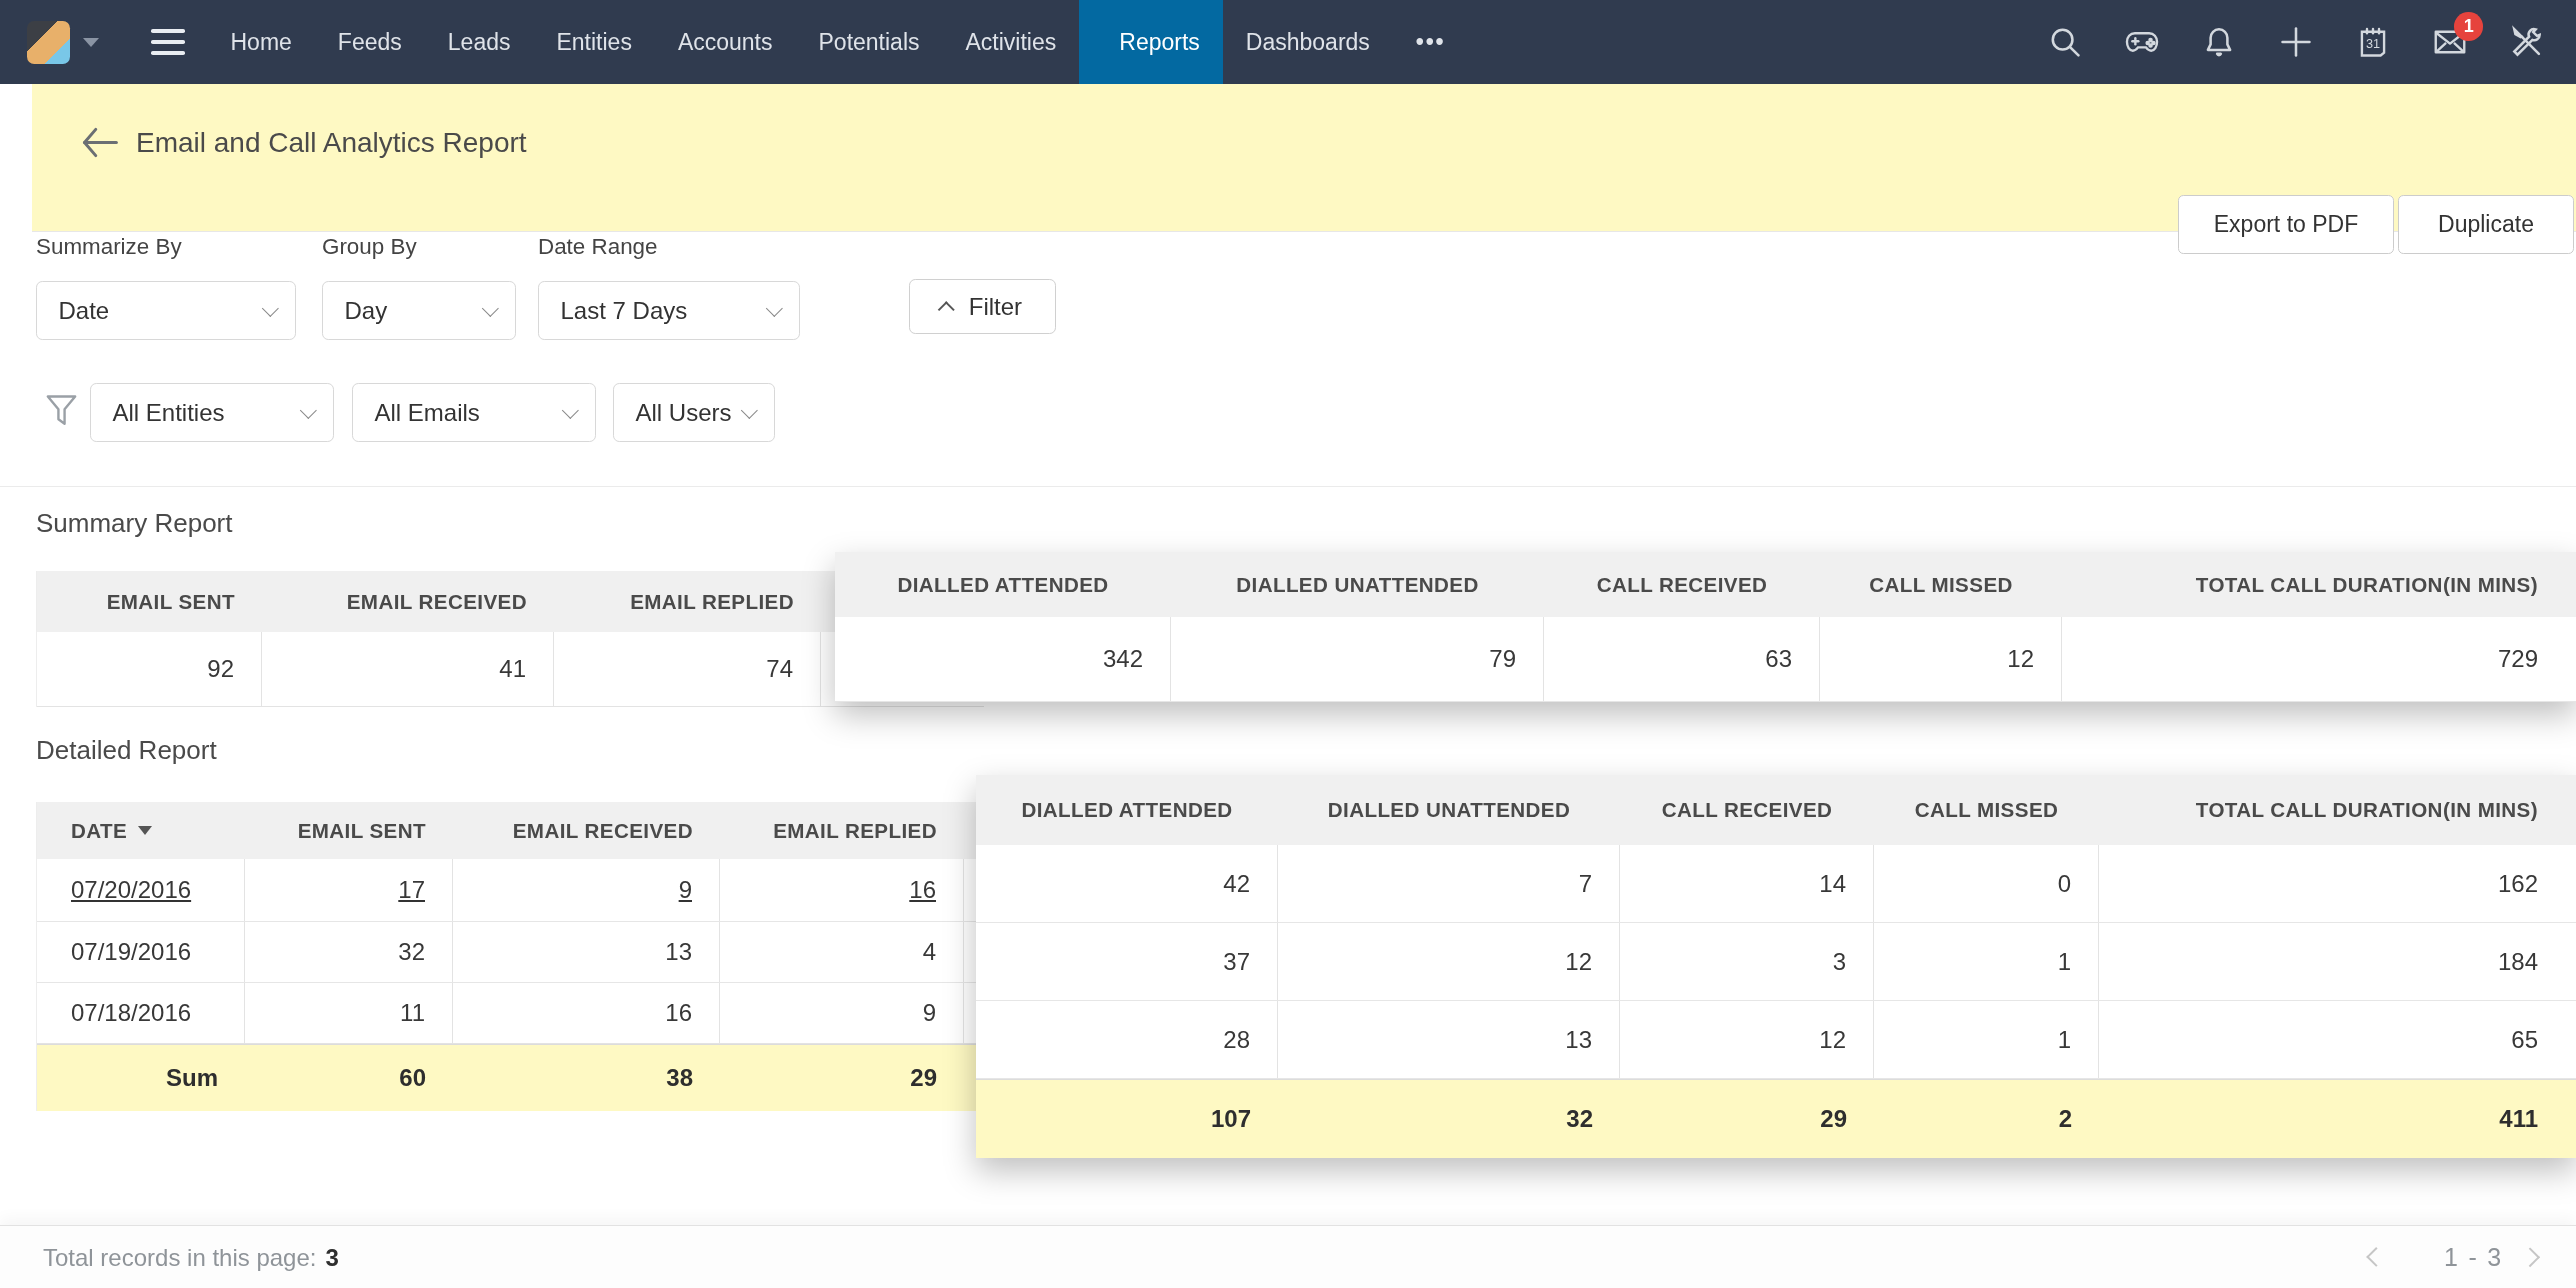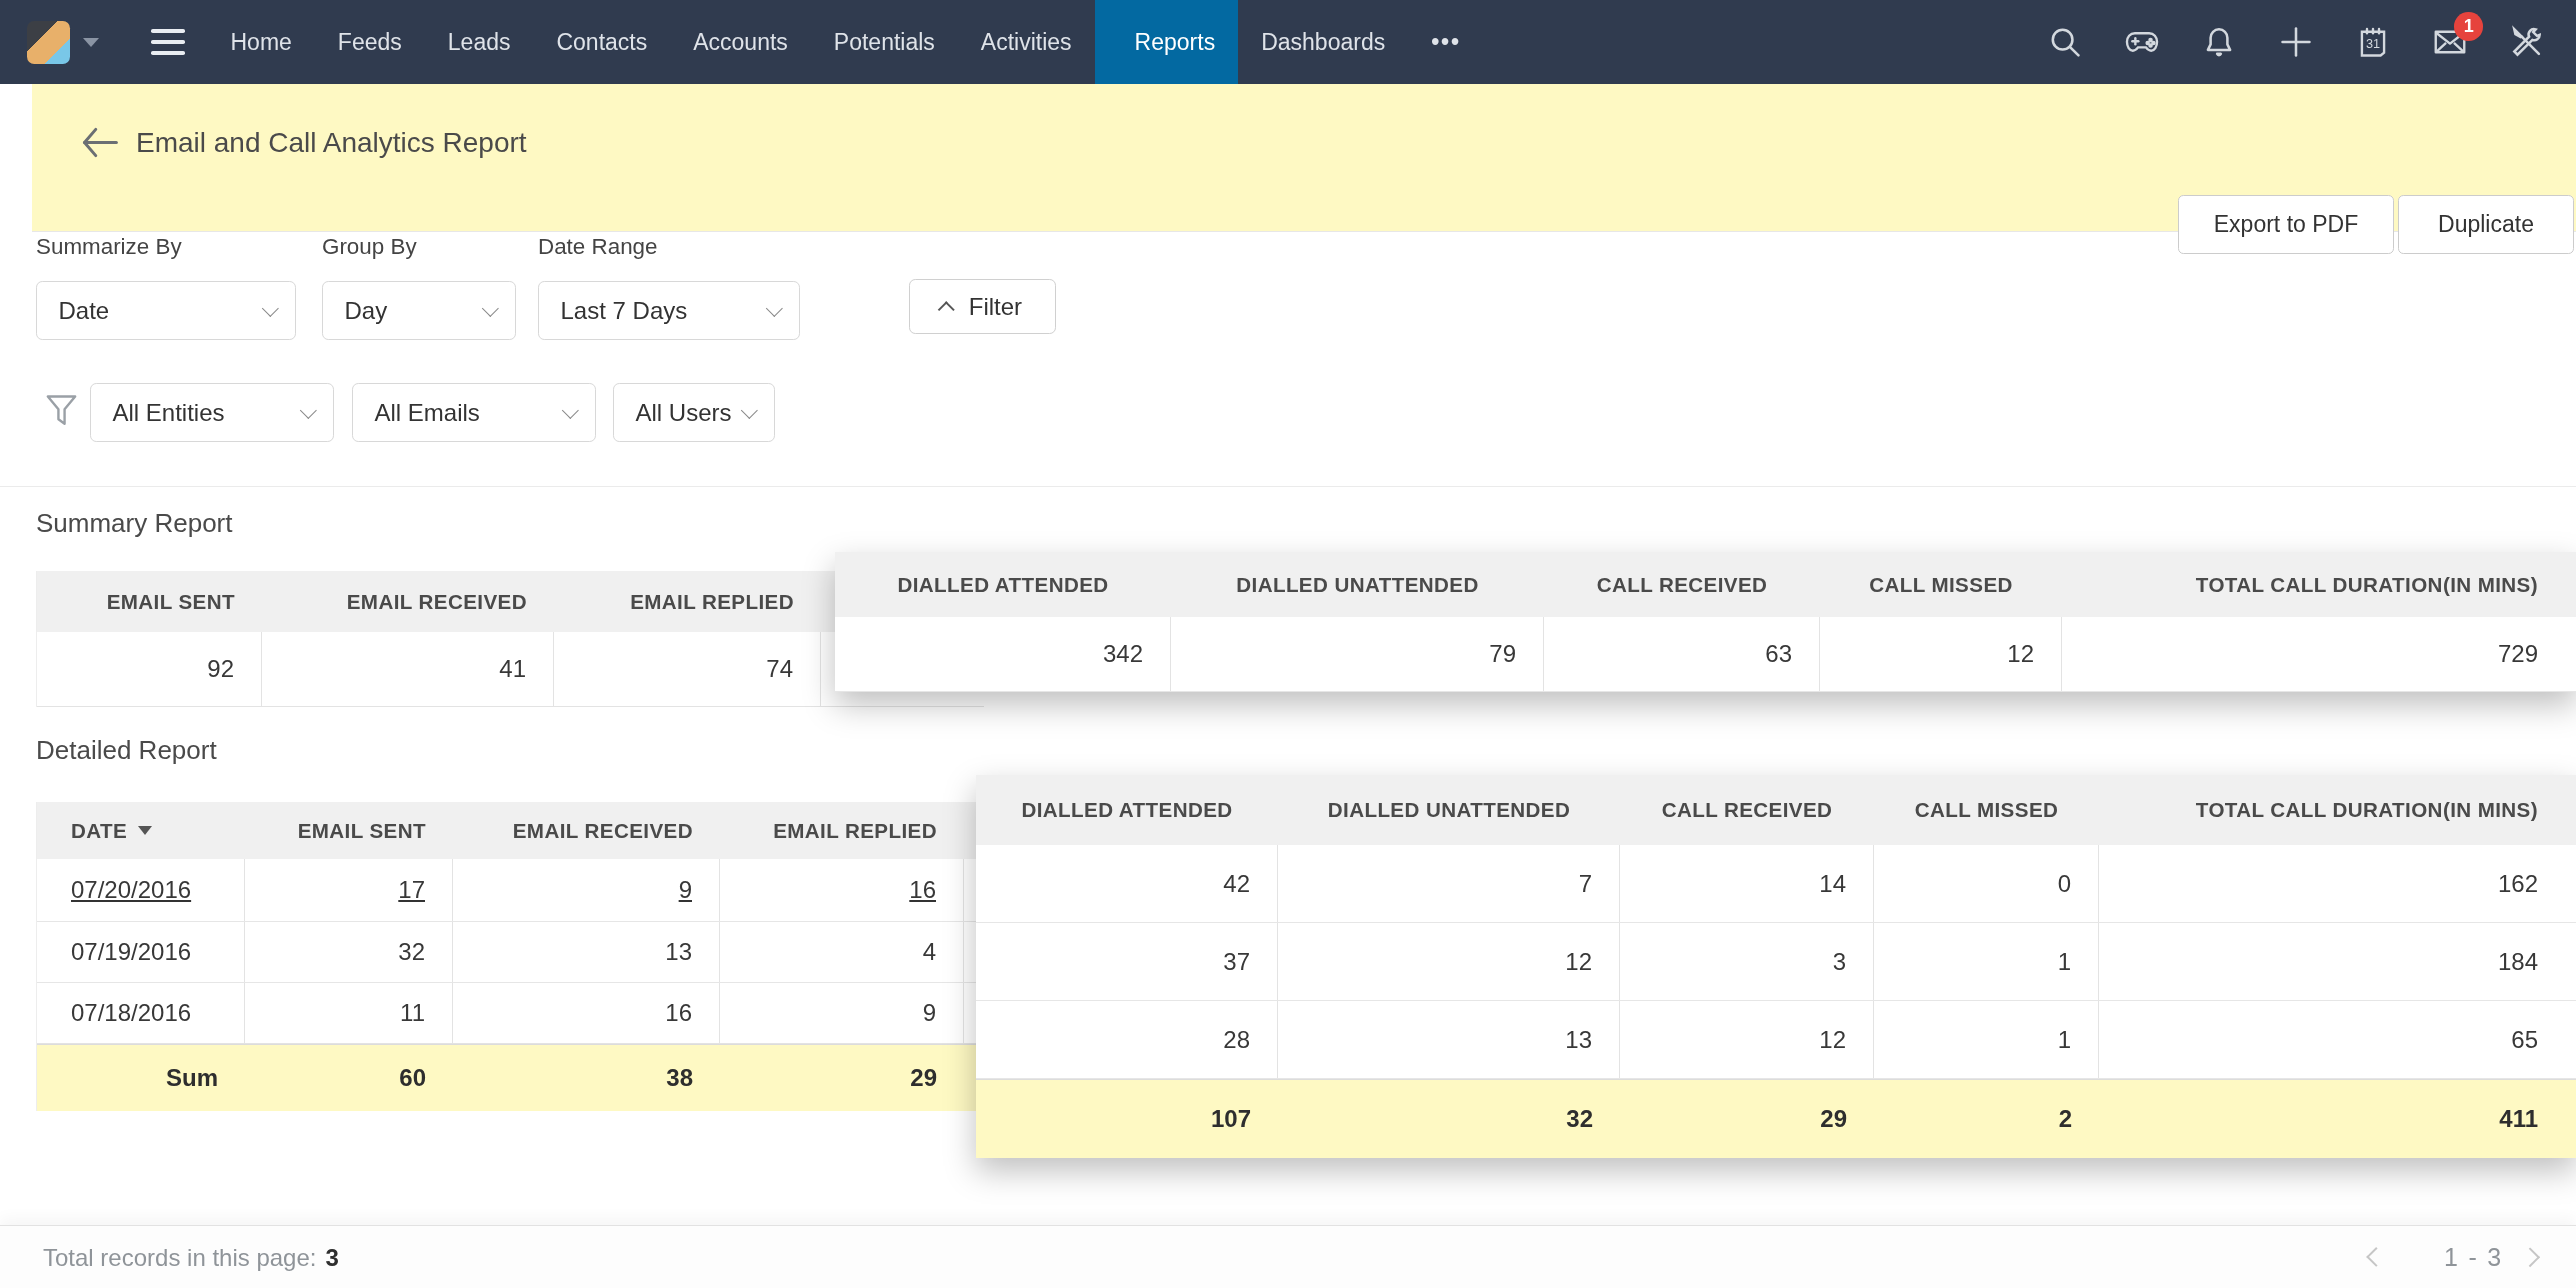--- a/index.html
+++ b/index.html
@@ -84,21 +84,21 @@
                   font-size:24px; font-weight:700; color:#2e2e2e; }
   .card .sumrow .cell:last-child { padding-right:38px; }
   .card { position:absolute; background:#fff; box-shadow:0 12.5px 30px rgba(0,0,0,.25); }
 
   
   .t-sum-left { left:36px; top:571px; width:948px; }
   .t-sum-left .thead .trow { height:61px; }
   .t-sum-left .tbody .trow { height:75px; }
   .card-sum { left:835px; top:552px; width:1741px; }
   .card-sum .thead .trow { height:65px; }
-  .card-sum .tbody .trow { height:75px; }
+  .card-sum .tbody .trow { height:85px; }
 
   
   .t-det-left { left:36px; top:802px; width:948px; }
   .t-det-left .thead .trow { height:57px; }
   .t-det-left .tbody .trow { height:61px; }
   .t-det-left .tbody .trow:first-child { height:63px;text-decoration:underline; }
   .t-det-left .sumrow { height:67px; }
   .card-det { left:976px; top:775px; width:1600px; }
   .card-det .thead .trow { height:70px; }
   .card-det .tbody .trow { height:78px; }
@@ -129,21 +129,21 @@
     </div>
     <div class="burger">
         <span></span>
         <span></span>
         <span></span>
       </div>
     <div class="nav-items">
       <div class="nav-item">Home</div>
       <div class="nav-item">Feeds</div>
       <div class="nav-item">Leads</div>
-      <div class="nav-item">Contacts</div>
+      <div class="nav-item">Entities</div>
       <div class="nav-item">Accounts</div>
       <div class="nav-item">Potentials</div>
       <div class="nav-item">Activities</div>
       <div class="nav-item active">Reports</div>
       <div class="nav-item">Dashboards</div>
       <div class="nav-item more">•••</div>
     </div>
     <div class="nav-right">
       <div class="nav-ic">
         <svg viewBox="0 0 24 24" fill="none" stroke="#d3d8de" stroke-width="1.6" stroke-linecap="round">

